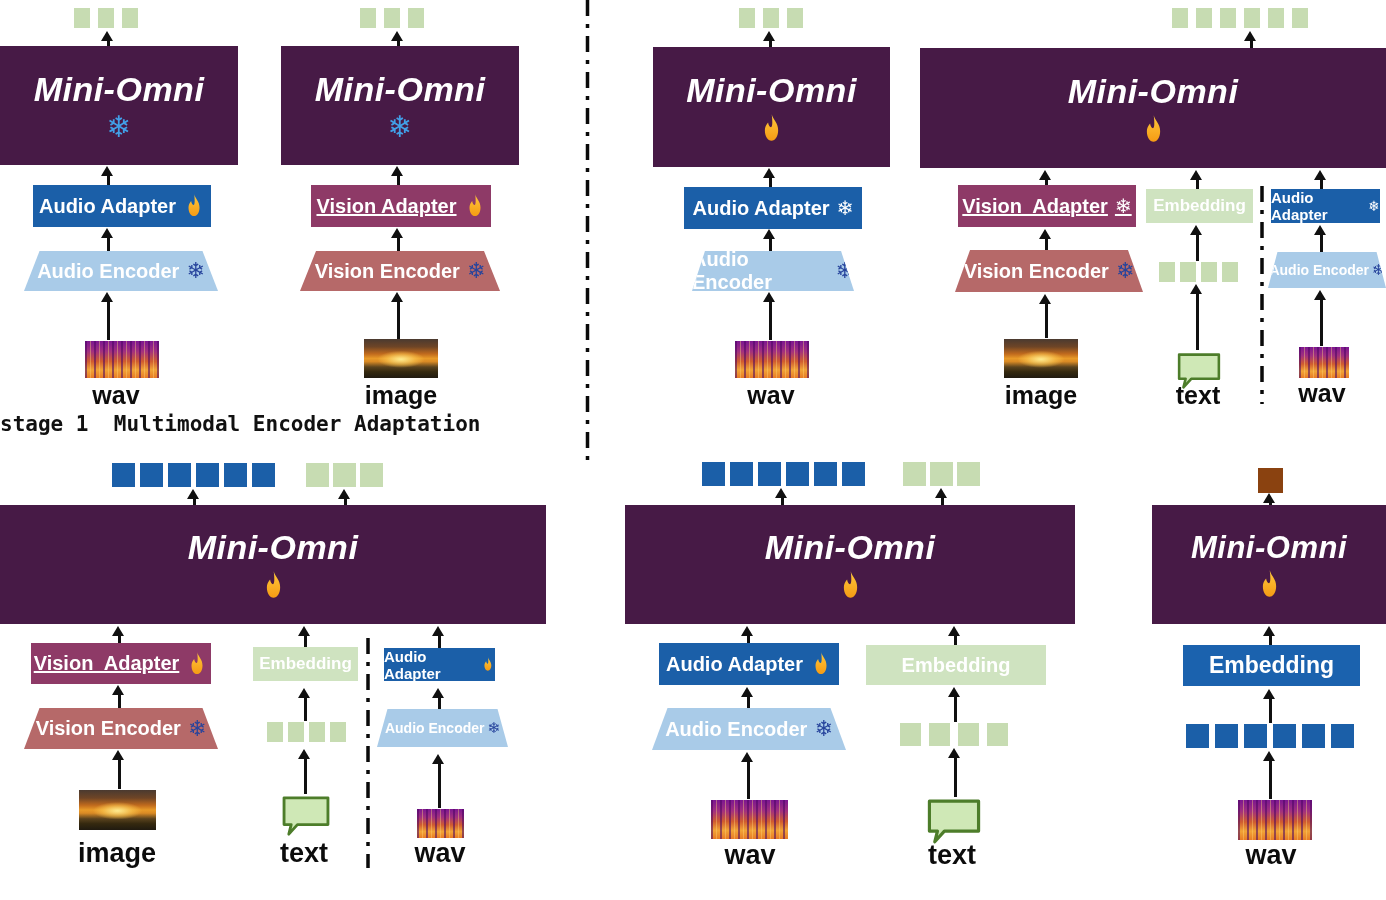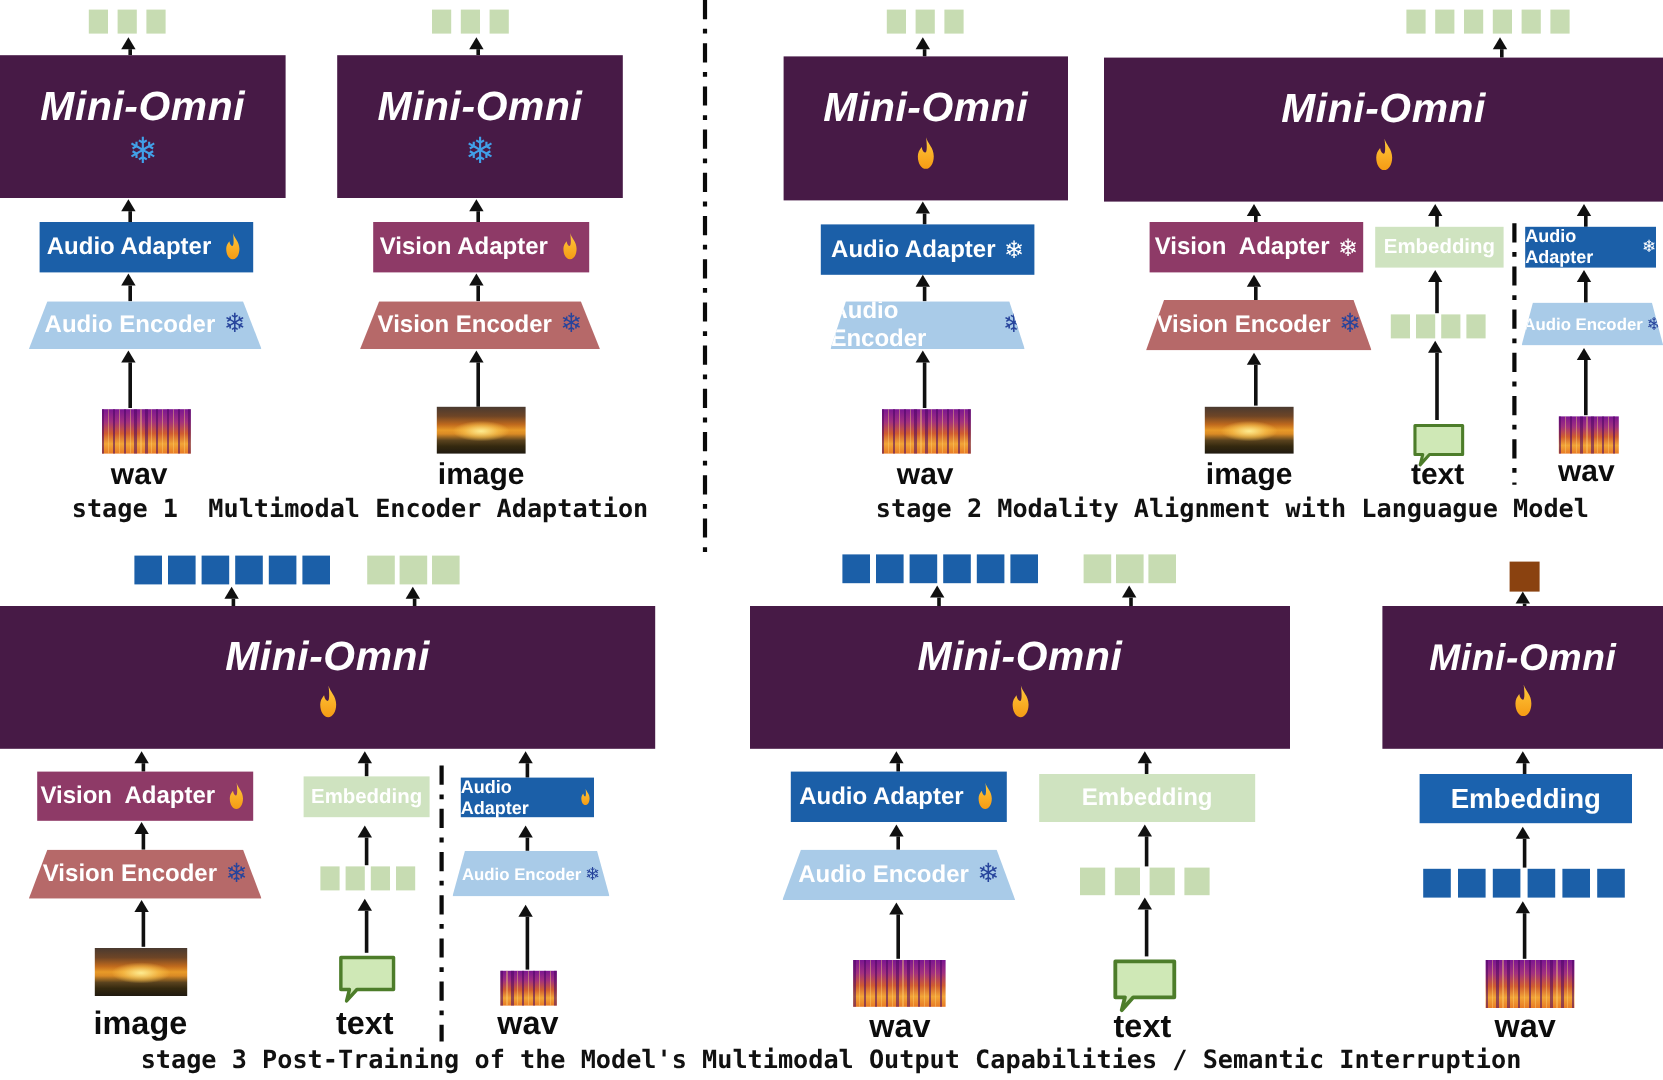--- a/index.html
+++ b/index.html
@@ -14,21 +14,21 @@
   }
   .model-title{font-weight:bold;font-size:34px;letter-spacing:.5px;font-style:italic;}
   .model-title.sm{font-size:31px;}
   
   .adapter-box{
     position:absolute;display:flex;align-items:center;justify-content:center;gap:7px;
     color:#fff;font-weight:bold;font-size:20px;
   }
   .adapter-box.sm{font-size:15px;gap:3px;}
   .bg-audio{background:var(--c-audio-adapter,#1b5fa8);}
-  .bg-vision{background:var(--c-vision-adapter,#8e3a67);}
+  .bg-vision{background:var(--c-vision-adapter,#8e3a67);text-decoration:underline;}
   .bg-embed-green{background:var(--c-embedding-green,#cfe3c0);}
   .bg-embed-blue{background:var(--c-embedding-blue,#1b62ae);}
   .embed-green-label{color:#ffffff;font-weight:bold;font-size:17px;}
   .embed-green-label.lg{font-size:20px;}
   .embed-blue-label{color:#fff;font-weight:bold;font-size:23px;}
   .wide-space{white-space:pre;}
   
   .trap{
     position:absolute;display:flex;align-items:center;justify-content:center;gap:7px;
     color:#fff;font-weight:bold;font-size:20px;
@@ -77,21 +77,21 @@
   }
   .bubble{position:absolute;}
   .io-label{
     position:absolute;width:120px;text-align:center;color:#0c0c0c;
     font-weight:bold;font-size:25px;
   }
   .io-label.lg{font-size:27px;}
   
   .caption{
     position:absolute;font-family:"DejaVu Sans Mono",monospace;font-weight:bold;
-    font-size:21px;color:#111;text-align:center;white-space:pre;margin-left:20px;
+    font-size:21px;color:#111;white-space:pre;
   }
   .dividers{position:absolute;left:0;top:0;pointer-events:none;}
 </style>
 </head>
 <body>
 
 <svg width="0" height="0" style="position:absolute">
   <defs>
     <linearGradient id="flameG" x1="0" y1="0" x2="0" y2="1">
       <stop offset="0" stop-color="#ffc93c"></stop>
@@ -242,21 +242,20 @@
   </div>
   <div class="arrow" style="left:1320px;top:235px;height:17px;"></div>
   <div class="trap sm bg-audio-enc" style="left:1268px;top:252px;width:118px;height:36px;">
     <span>Audio Encoder</span>
     <span class="snow snow-dark sm">❄</span>
   </div>
   <div class="arrow" style="left:1320px;top:300px;height:46px;"></div>
   <div class="spectro" style="left:1299px;top:347px;width:50px;height:31px;"></div>
   <div class="io-label" style="left:1262px;top:379px;">wav</div>
 
-  <div class="caption" style="left:627px;top:412px;width:760px;">stage 2 Modality Alignment with Languague Model</div>
 
   <div class="tokens-row t-lg gap5" style="left:112px;top:463px;">
       <span class="token" style="background: rgb(27, 95, 168);"></span>
       <span class="token" style="background: rgb(27, 95, 168);"></span>
       <span class="token" style="background: rgb(27, 95, 168);"></span>
       <span class="token" style="background: rgb(27, 95, 168);"></span>
       <span class="token" style="background: rgb(27, 95, 168);"></span>
       <span class="token" style="background: rgb(27, 95, 168);"></span>
     </div>
   <div class="tokens-row t-lg gap4" style="left:306px;top:463px;">
@@ -392,21 +391,20 @@
       <span class="token" style="background: rgb(27, 95, 168);"></span>
       <span class="token" style="background: rgb(27, 95, 168);"></span>
       <span class="token" style="background: rgb(27, 95, 168);"></span>
       <span class="token" style="background: rgb(27, 95, 168);"></span>
       <span class="token" style="background: rgb(27, 95, 168);"></span>
     </div>
   <div class="arrow" style="left:1269px;top:761px;height:38px;"></div>
   <div class="spectro" style="left:1238px;top:800px;width:74px;height:40px;"></div>
   <div class="io-label lg" style="left:1211px;top:840px;">wav</div>
 
-  <div class="caption" style="left:0px;top:871px;width:1345px;">stage 3 Post-Training of the Model's Multimodal Output Capabilities / Semantic Interruption</div>
 
   <svg class="dividers" width="1386" height="900" viewBox="0 0 1386 900">
     <line x1="587.5" y1="0" x2="587.5" y2="462" stroke="#0a0a0a" stroke-width="3.5" stroke-dasharray="16 8 4 8"></line>
     <line x1="1262" y1="186" x2="1262" y2="404" stroke="#0a0a0a" stroke-width="3.5" stroke-dasharray="16 8 4 8"></line>
     <line x1="368" y1="638" x2="368" y2="868" stroke="#0a0a0a" stroke-width="3.5" stroke-dasharray="16 8 4 8"></line>
   </svg>
 
 </div>
 
 </body></html>

